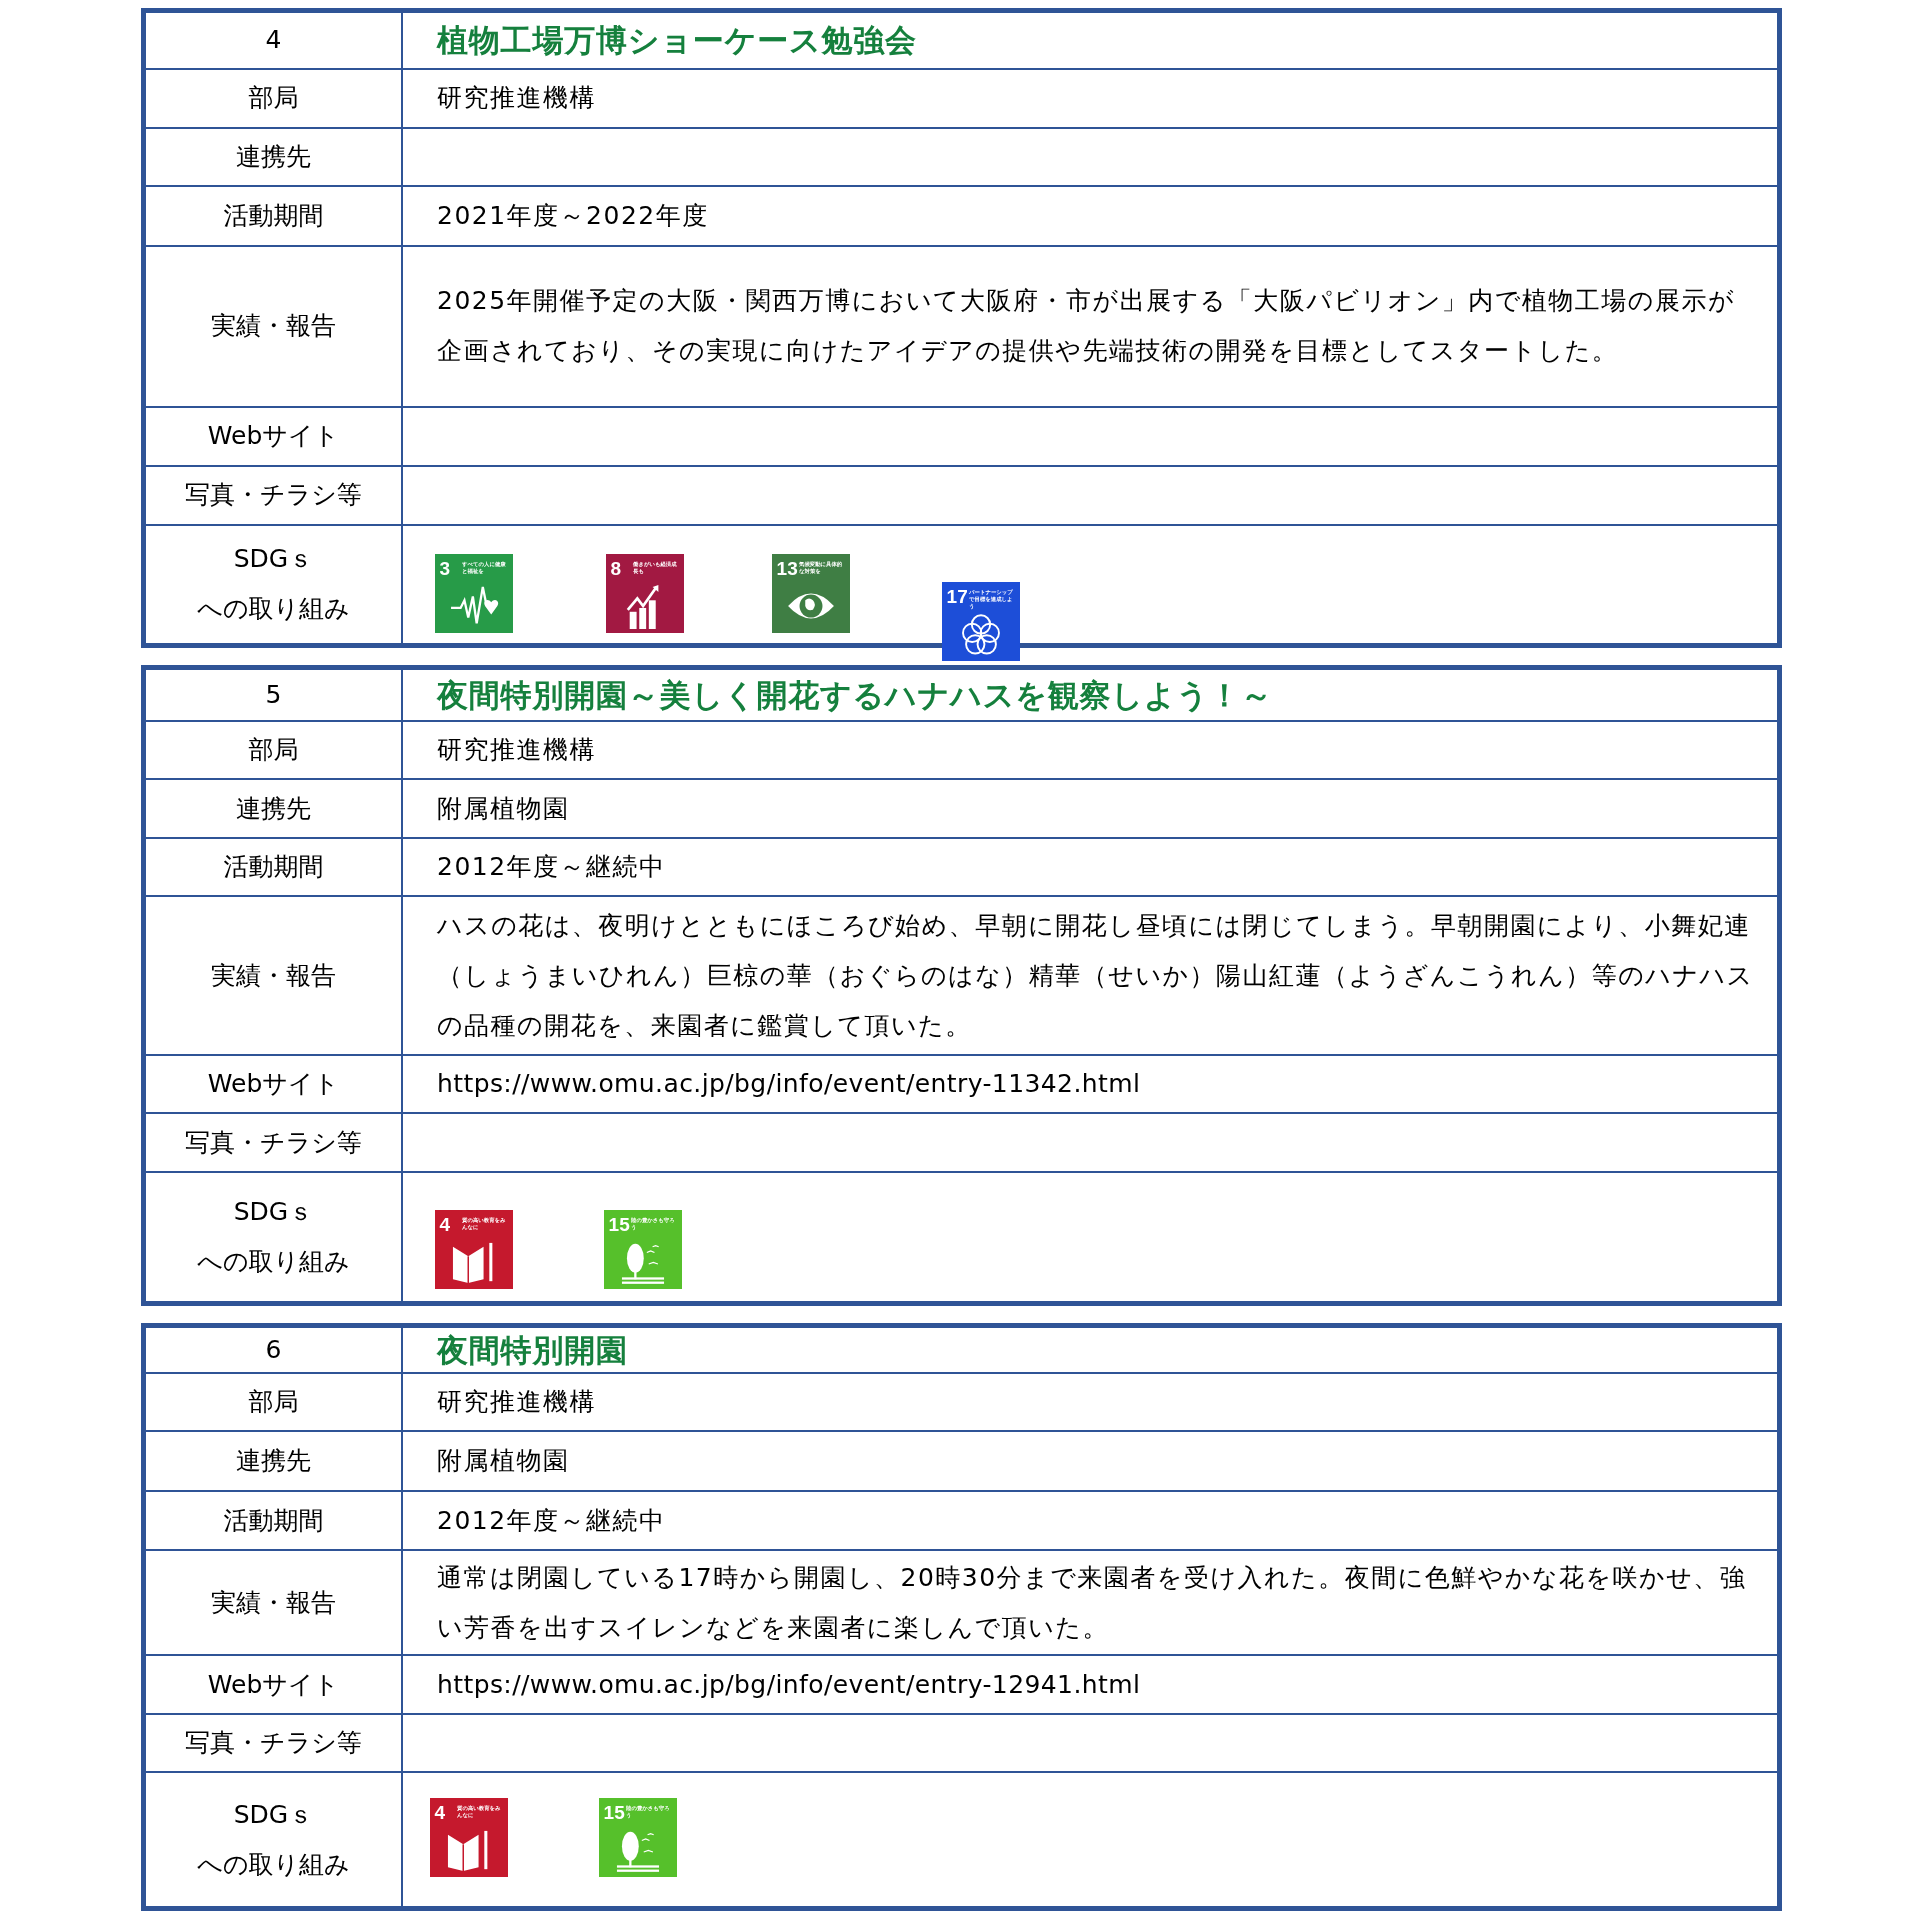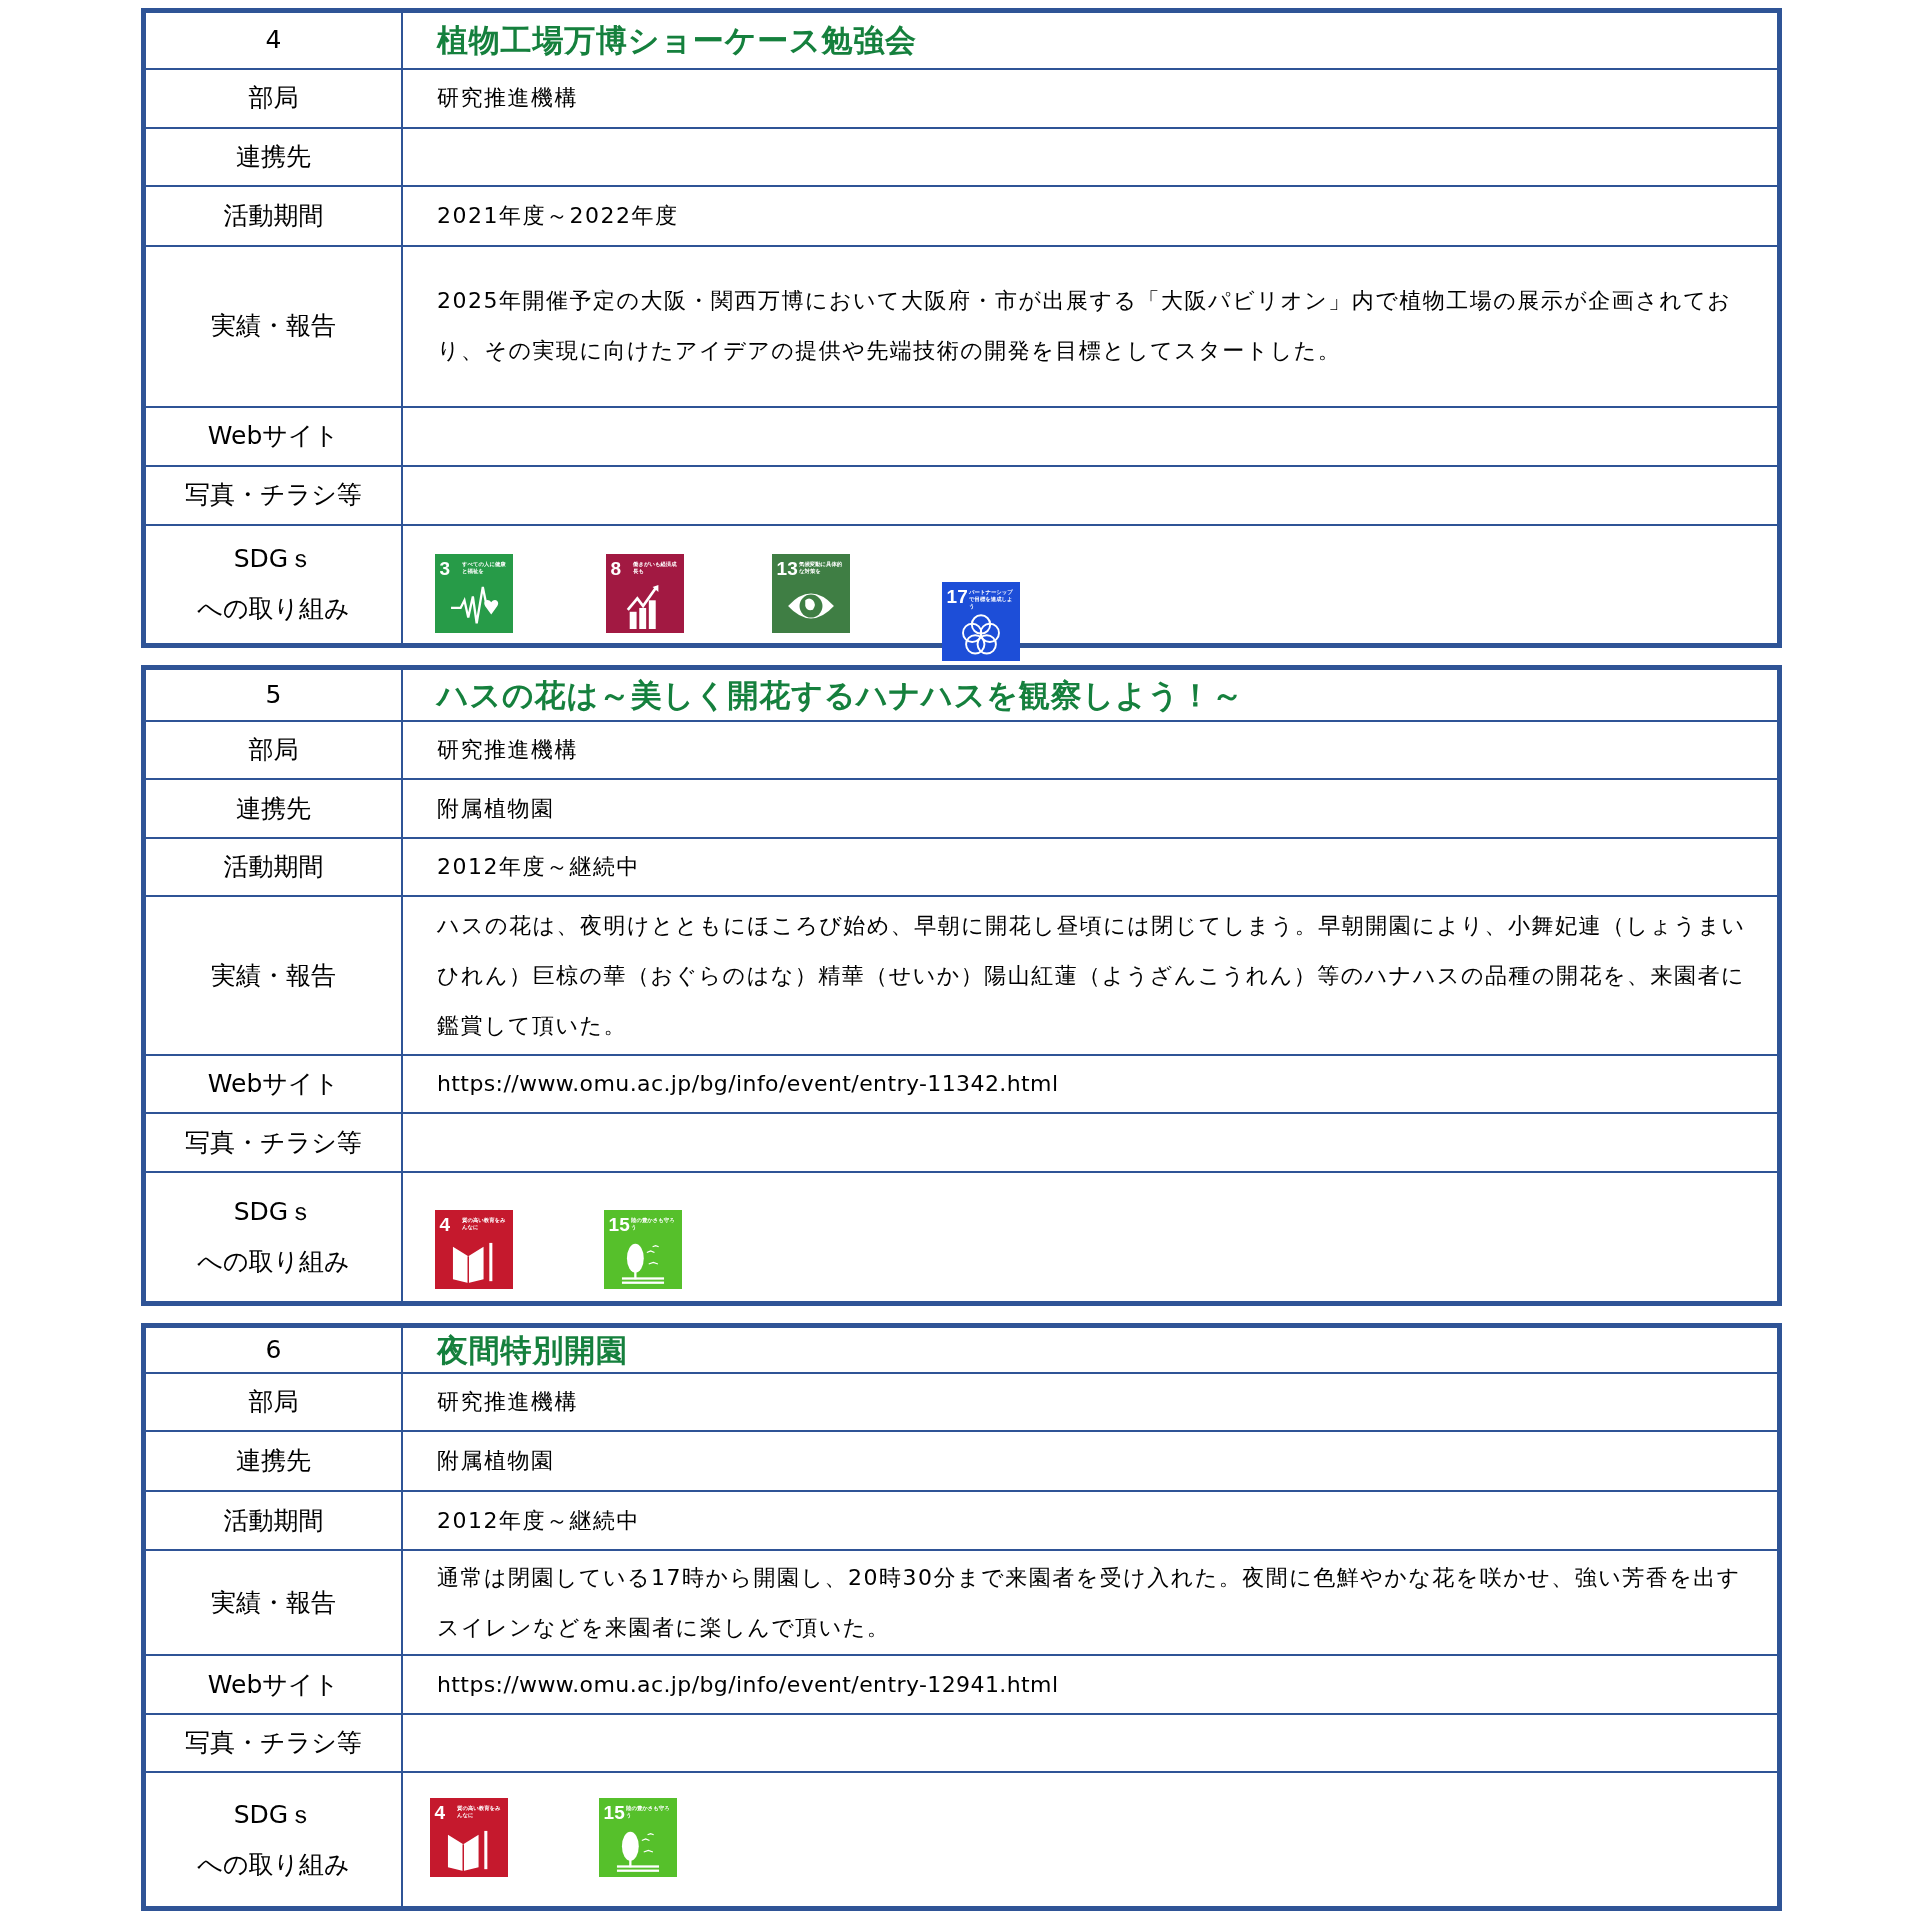--- a/index.html
+++ b/index.html
@@ -6,21 +6,21 @@
   body { width: 1911px; height: 2478px; position: relative; overflow: hidden;
          font-family: "DejaVu Sans", "Liberation Sans", sans-serif; color: #000; }
   .tbl { position: absolute; left: 141px; width: 1641px; box-sizing: border-box;
          border: 5.8px solid #2F5496; background: #fff; display: flex; flex-direction: column; }
   .row { display: flex; box-sizing: border-box; border-top: 2.7px solid #2F5496; }
   .row:first-child { border-top: none; }
   .lbl { width: 257px; flex: 0 0 257px; box-sizing: border-box; border-right: 2.7px solid #2F5496;
          display: flex; align-items: center; justify-content: center; text-align: center;
          font-size: 25px; line-height: 50px; white-space: pre-line; }
   .val { flex: 1; box-sizing: border-box; padding: 0 23px 0 34px; display: flex; align-items: center;
-         font-size: 22px; line-height: 50px; letter-spacing: 1.5px; }
+         font-size: 25px; line-height: 50px; letter-spacing: 1.5px; }
   .val.title { color: #15803d; font-weight: bold; font-size: 31px; letter-spacing: 0.8px; }
   .val.report { align-items: center; }
   .val.url { letter-spacing: 0.4px; text-align: center; }
   .sdgs { display: flex; align-items: center; }
   .sdg { position: absolute; width: 78px; height: 79px; box-sizing: border-box; color: #fff;
          font-family: "Liberation Sans", sans-serif; overflow: hidden; }
   .sdg .num { position: absolute; left: 4.6px; top: 5.4px; font-size: 19px; font-weight: bold; line-height: 19px; }
   .sdg .cap { position: absolute; left: 27px; top: 7px; width: 46px; font-size: 5.4px; line-height: 7px; font-weight: bold; }
   .sdg svg { position: absolute; left: 14px; top: 31px; width: 50px; height: 44px; }
 </style>
@@ -59,21 +59,21 @@
   <div class="row" style="flex:1">
     <div class="lbl">SDGｓ
 への取り組み</div>
     <div class="val sdgs"></div>
   </div>
 </div>
 
 <div class="tbl" style="top:665px;height:641px;">
   <div class="row" style="height:50px">
     <div class="lbl">5</div>
-    <div class="val title">ハスの花は～美しく開花するハナハスを観察しよう！～</div>
+    <div class="val title">夜間特別開園～美しく開花するハナハスを観察しよう！～</div>
   </div>
   <div class="row" style="height:58px">
     <div class="lbl">部局</div>
     <div class="val">研究推進機構</div>
   </div>
   <div class="row" style="height:59px">
     <div class="lbl">連携先</div>
     <div class="val">附属植物園</div>
   </div>
   <div class="row" style="height:58px">

